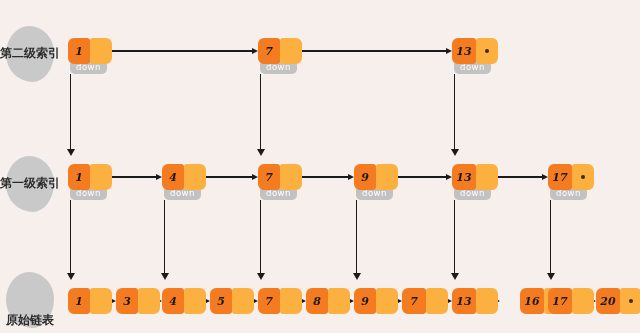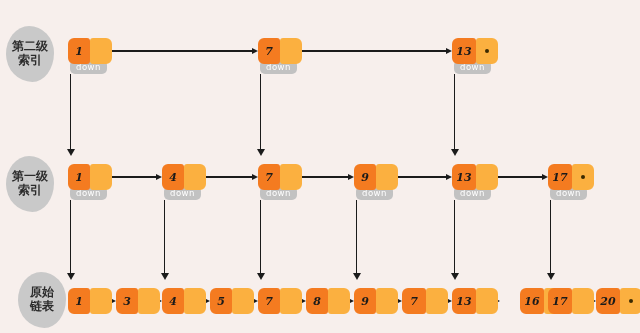--- a/index.html
+++ b/index.html
@@ -11,21 +11,21 @@
     position:relative;
   }
   #stage{position:absolute;left:0;top:0;width:640px;height:333px;}
 
   
   .row-label{
     position:absolute;
     width:48px;height:56px;
     background:#c9c9c9;
     border-radius:48% 52% 45% 55% / 50% 48% 52% 50%;
-    display:flex;flex-direction:column;
+    display:flex;flex-direction:row;
     align-items:center;justify-content:center;
     color:#2b2b2b;
     font-family:Liberation Serif, serif;
     font-size:12px;font-weight:bold;
     line-height:1.15;
     letter-spacing:0px;
     text-align:center;
     box-shadow:0 0 0 0 rgba(0,0,0,0);
   }
   .row-label span{display:block;white-space:nowrap;}
@@ -214,21 +214,21 @@
     <div class="node wide" style="left: 452px; top: 164px;">
       <div class="key">13</div>
       <div class="ptr"></div>
     </div>
     <div class="down-badge" style="left: 454px; top: 186px;">down</div>
     <div class="node wide" style="left: 548px; top: 164px;">
       <div class="key">17</div>
       <div class="ptr nil"></div>
     </div>
     <div class="down-badge" style="left: 550px; top: 186px;">down</div>
-    <div class="row-label" style="left: 18px; top: 272px;">
+    <div class="row-label" style="left: 6px; top: 272px; align-items: flex-end;">
       <span>原始</span>
       <span>链表</span>
     </div>
     <div class="node" style="left: 68px; top: 288px;">
       <div class="key">1</div>
       <div class="ptr"></div>
     </div>
     <div class="node" style="left: 116px; top: 288px;">
       <div class="key">3</div>
       <div class="ptr"></div>

